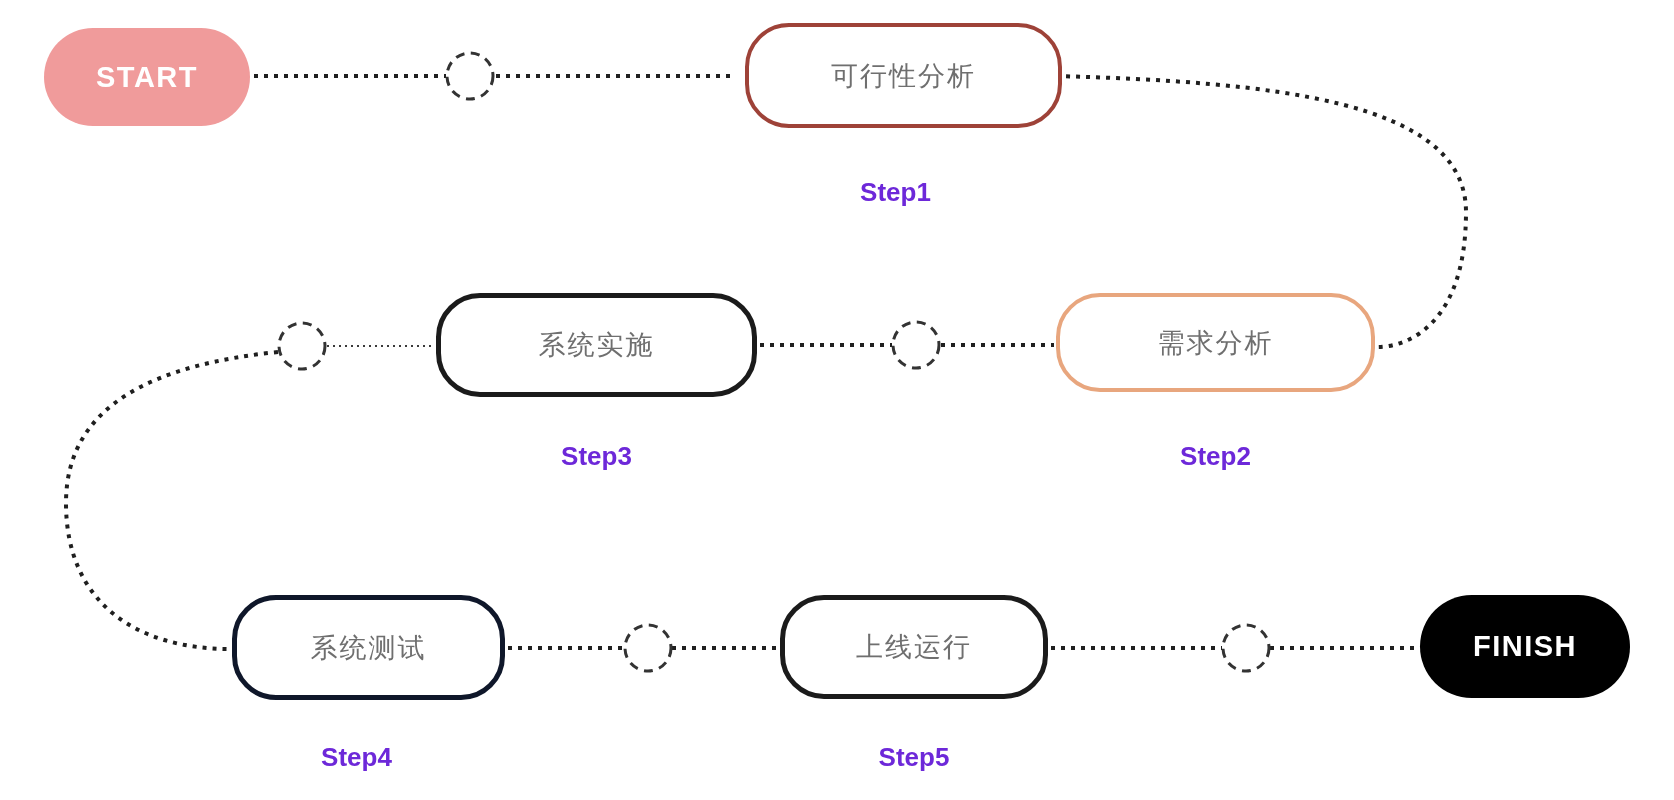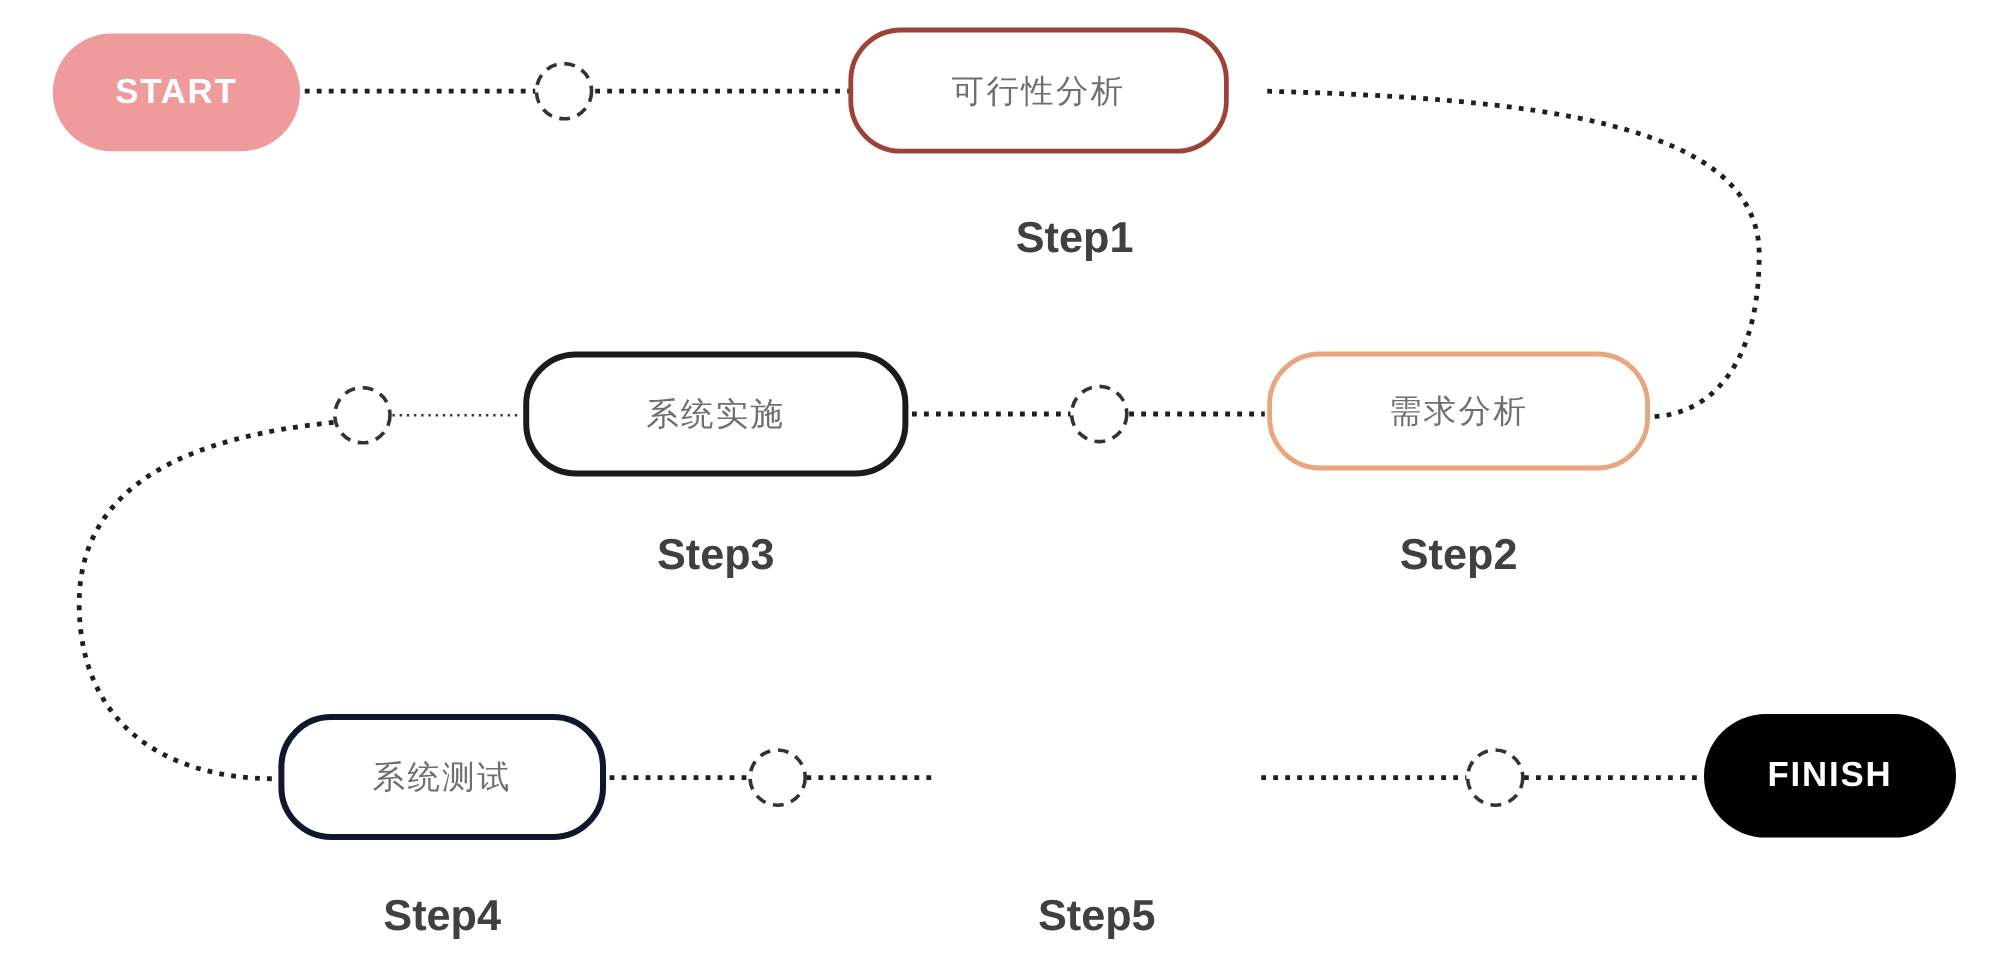--- a/index.html
+++ b/index.html
@@ -37,36 +37,36 @@
   }
   .pill.start  { left: 44px;  top: 28px;  width: 206px; height: 98px;  background: #f09b9b; }
   .pill.finish { left: 1420px; top: 595px; width: 210px; height: 103px; background: #000000; }
   .stepbox {
     background: #ffffff;
     border-radius: 44px;
     color: #6f6f6f;
     font-size: 27px;
     letter-spacing: 2px;
   }
-  .stepbox.s1 { left: 707px;  top: 23px;  width: 317px; height: 105px; border: 4px solid #9e4238; }
+  .stepbox.s1 { left: 745px;  top: 23px;  width: 317px; height: 105px; border: 4px solid #9e4238; }
   .stepbox.s2 { left: 1056px; top: 293px; width: 319px; height: 99px; border: 4px solid #e8a67e; }
   .stepbox.s3 { left: 436px;  top: 293px; width: 321px; height: 104px; border: 5px solid #1b1b1b; text-align: right; }
   .stepbox.s4 { left: 232px;  top: 595px; width: 273px; height: 105px; border: 5px solid #0f172a; }
   .stepbox.s5 { left: 780px;  top: 595px; width: 268px; height: 104px; border: 5px solid #1b1b1b; }
   .steplabel {
     position: absolute;
     text-align: center;
-    color: #404040;
-    font-size: 36px;
+    color: #6d28d9;
+    font-size: 26px;
     font-weight: 600;
   }
   .steplabel.l1 { left: 737px;  top: 177px; width: 317px; }
   .steplabel.l2 { left: 1056px; top: 441px; width: 319px; }
   .steplabel.l3 { left: 436px;  top: 441px; width: 321px; }
-  .steplabel.l4 { left: 232px;  top: 742px; width: 273px; }
+  .steplabel.l4 { left: 220px;  top: 742px; width: 273px; }
   .steplabel.l5 { left: 780px;  top: 742px; width: 268px; }
   .dotline   { stroke: #1f1f1f; stroke-width: 4; stroke-dasharray: 4 6; fill: none; stroke-linecap: butt; }
   .finedots  { stroke: #3a3a3a; stroke-width: 2; stroke-dasharray: 2 4; fill: none; }
   .junction  { stroke: #333333; stroke-width: 3; stroke-dasharray: 9 6.5; fill: #ffffff; }
 </style>
 </head>
 <body>
 
 <div class="canvas">
 
@@ -93,20 +93,21 @@
     <circle class="junction" cx="1246" cy="648" r="23"></circle>
   </svg>
 
   <div class="node pill start">START</div>
   <div class="node pill finish">FINISH</div>
 
   <div class="node stepbox s1">可行性分析</div>
   <div class="node stepbox s2">需求分析</div>
   <div class="node stepbox s3">系统实施</div>
   <div class="node stepbox s4">系统测试</div>
+  <div class="node stepbox s5">上线运行</div>
 
   <div class="steplabel l1">Step1</div>
   <div class="steplabel l2">Step2</div>
   <div class="steplabel l3">Step3</div>
   <div class="steplabel l4">Step4</div>
   <div class="steplabel l5">Step5</div>
 
 </div>
 
 </body></html>

